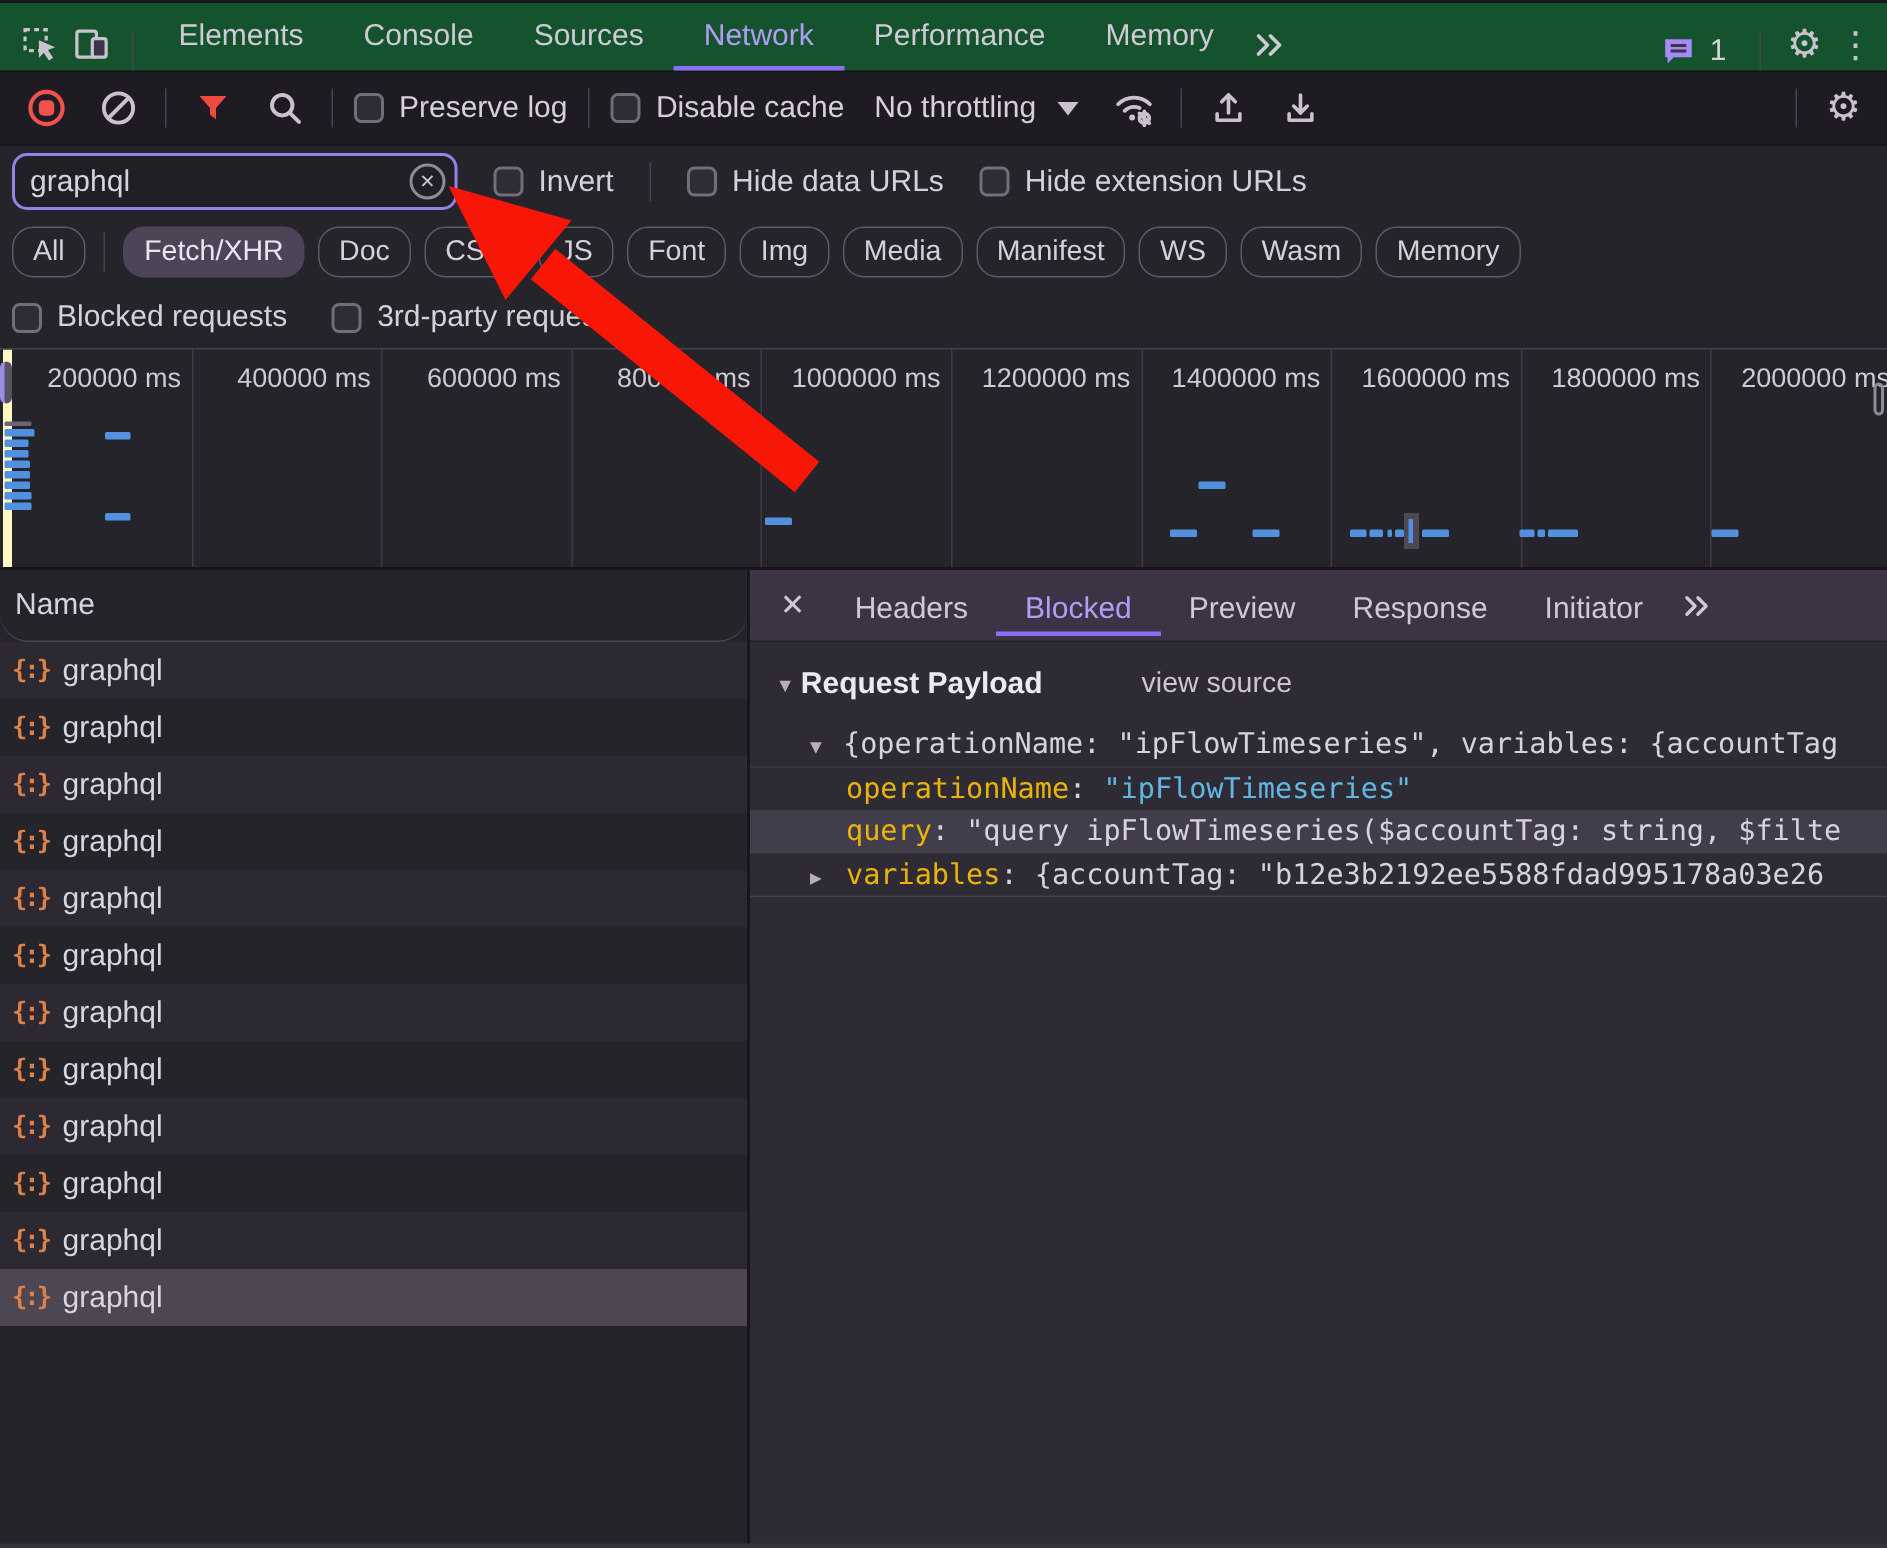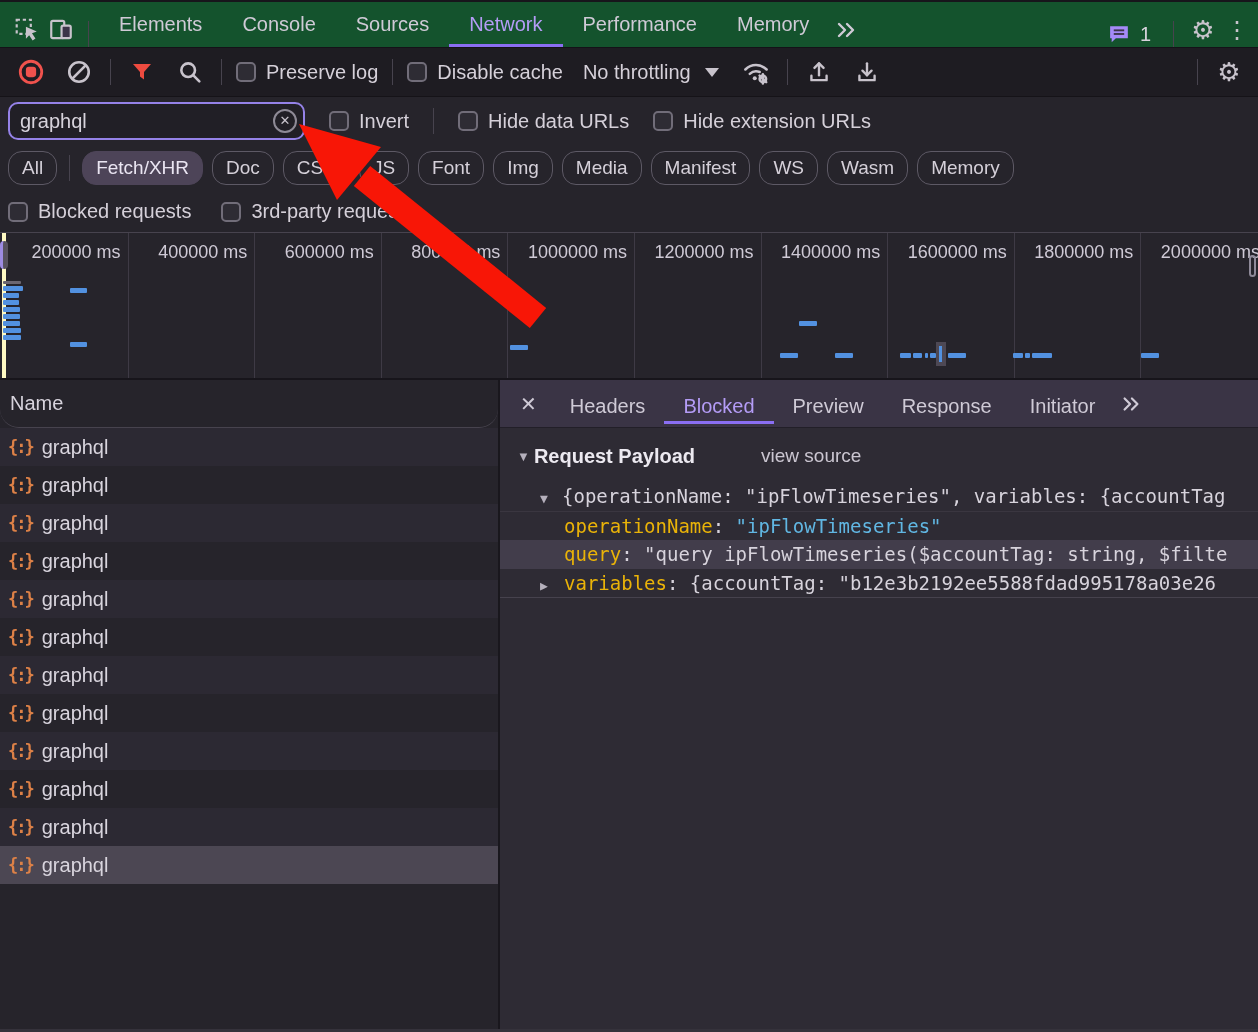--- a/index.html
+++ b/index.html
@@ -80,21 +80,21 @@
   #overview {
     position:absolute; left:0; top:232px; width:1258px; height:148px;
     border-top:1px solid #47434e; border-bottom:2px solid #17151b;
     background:#26242b; overflow:hidden;
   }
   #ticks { display:flex; height:145px; padding-left:2px; }
   .tick-cell {
     width:126.6px; flex:0 0 126.6px; border-right:1px solid #3e3a45;
     text-align:right; padding:9px 7px 0 0; font-size:18px; color:#cfcad6; white-space:nowrap; overflow:hidden;
   }
-  .tick-cell:first-child { border-left:4px solid #fef9c3; }
+  .tick-cell:first-child { border-left:6px solid #fef9c3; }
   .wf-bar { position:absolute; border-radius:1px; }
   #wf-marker { position:absolute; left:936px; top:109px; width:10px; height:24px; background:#4d4854; }
   #wf-marker i { position:absolute; left:3px; top:4px; width:3px; height:16px; background:#5291e0; }
   #ov-left-handle { position:absolute; left:0; top:8px; width:8px; height:28px; background:#57525f; border-left:3px solid #9d8be2; border-radius:4px; }
   #ov-right-handle { position:absolute; right:2px; top:22px; width:7px; height:22px; border:2px solid #8f8a99; border-radius:4px; }
 
   
   #main { position:absolute; left:0; top:380px; width:1258px; bottom:0; display:flex; }
 
   

